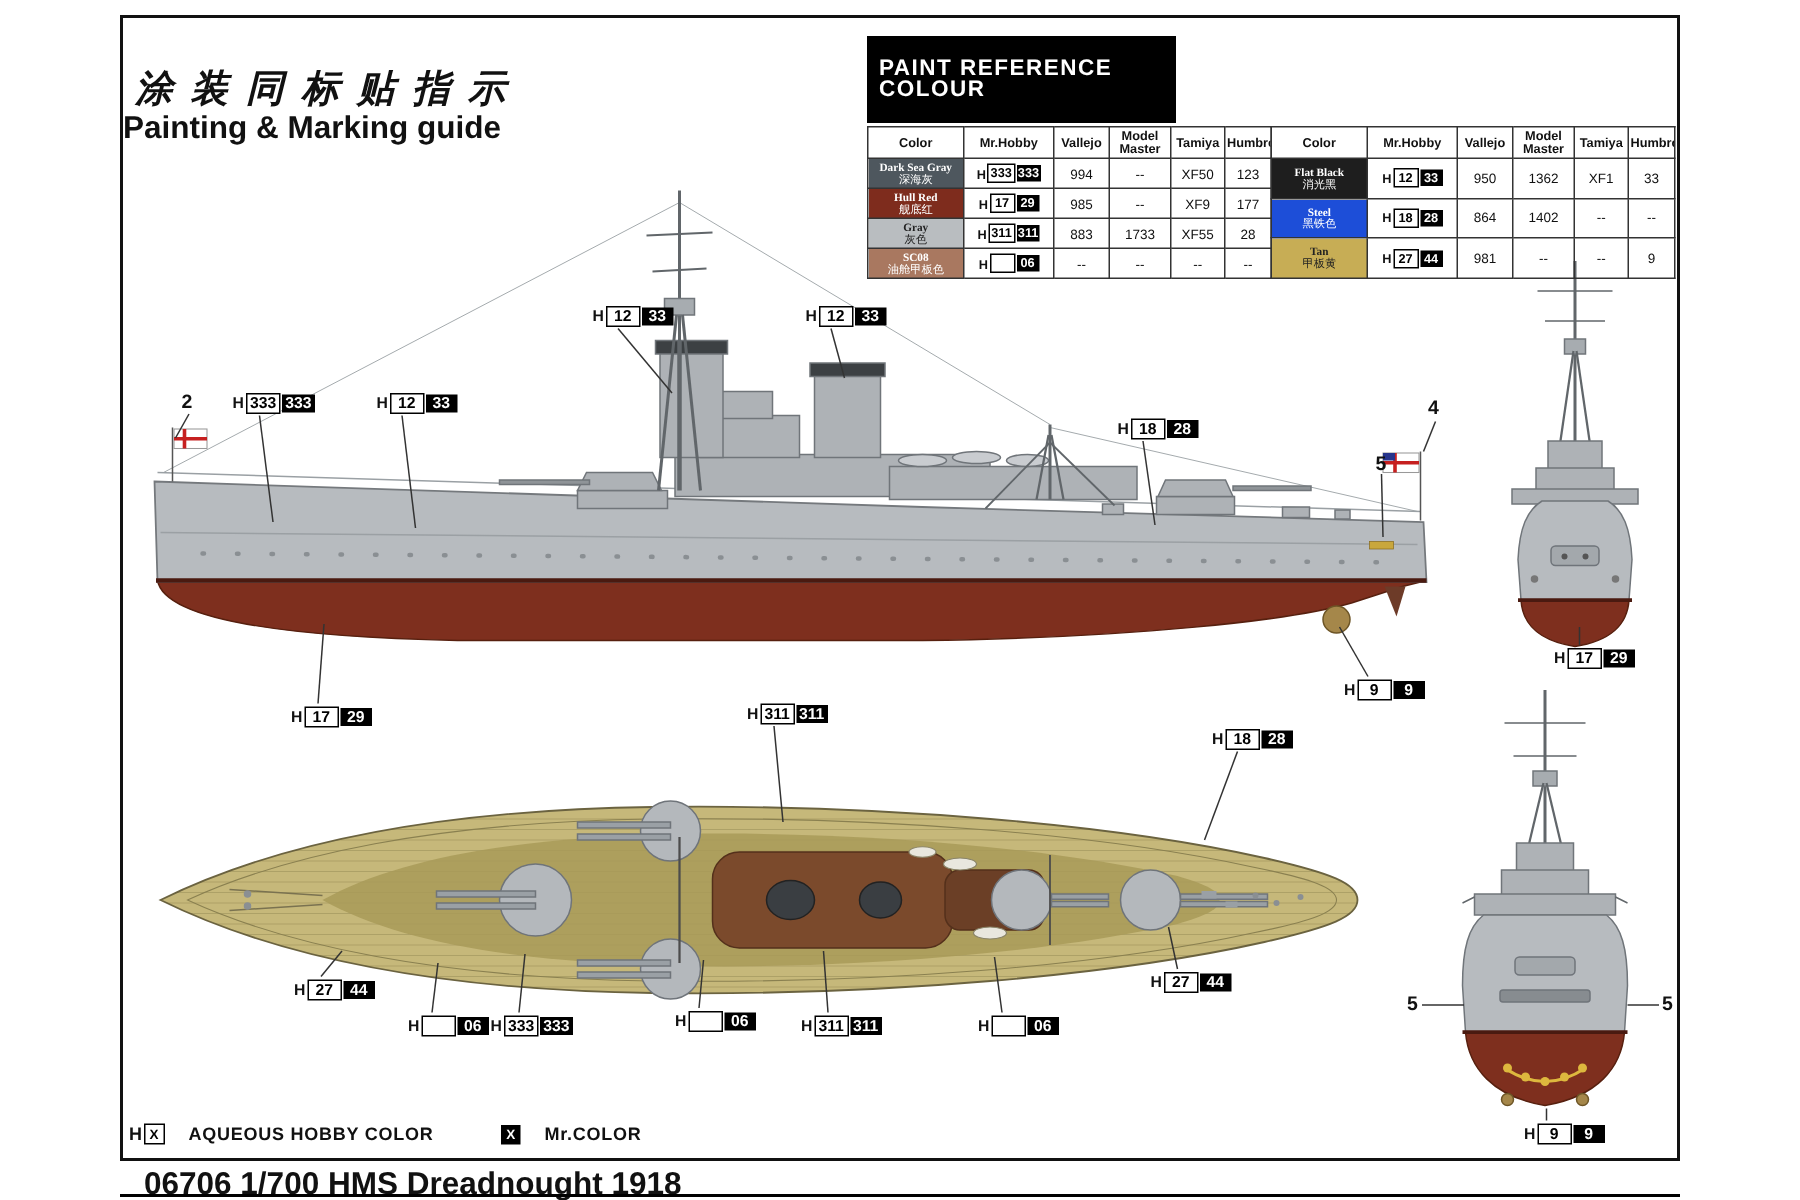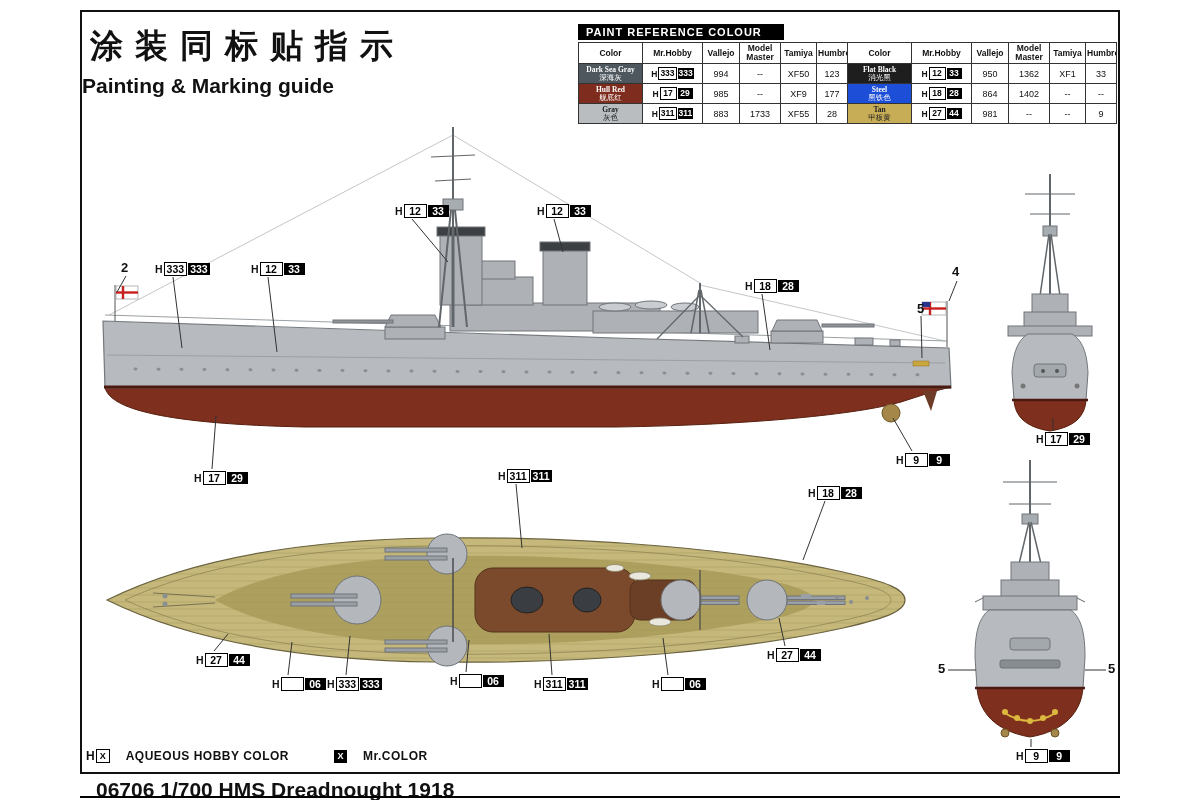--- a/index.html
+++ b/index.html
@@ -1,26 +1,26 @@
 <!DOCTYPE html>
 <html><head>
 <meta charset="utf-8">
 <style>
   html,body{margin:0;padding:0;}
   body{
     width:1200px;height:800px;position:relative;overflow:hidden;
     background:#ffffff;font-family:"Liberation Sans", sans-serif;color:#111;
   }
   .sheet-border{position:absolute;left:80px;top:10px;width:1036px;height:760px;border:2px solid #111;}
-  .title-cn{position:absolute;left:90px;top:24px;font-size:33px;font-weight:bold;letter-spacing:12px;}
+  .title-cn{position:absolute;left:90px;top:42px;font-size:25px;font-weight:bold;letter-spacing:12px;font-style:italic;}
   .title-en{position:absolute;left:82px;top:74px;font-size:21px;font-weight:bold;}
 
   
   .ptable-wrap{position:absolute;left:578px;top:24px;width:540px;z-index:5;}
-  .ptable-title{background:#000;color:#fff;font-weight:bold;font-size:11px;line-height:14px;padding:1px 8px;width:190px;letter-spacing:1px;}
+  .ptable-title{background:#000;color:#fff;font-weight:bold;font-size:15px;line-height:14px;padding:15px 8px;width:190px;letter-spacing:1px;}
   .ptables{display:flex;margin-top:2px;}
   table.ptable{border-collapse:collapse;table-layout:fixed;width:269px;font-size:9px;}
   table.ptable th,table.ptable td{border:1px solid #333;text-align:center;padding:1px;overflow:hidden;}
   table.ptable th{font-size:8.5px;font-weight:bold;line-height:1.05;height:18px;background:#fff;}
   table.ptable td{height:17px;}
   .swatch{line-height:1.05;}
   .sw-en{font-size:7.5px;font-weight:bold;font-family:Liberation Serif, serif;}
   .sw-cn{font-size:7.5px;}
 
   
@@ -121,20 +121,35 @@
                 <span class="co-h">H</span>
                 <span class="co-a">311</span>
                 <span class="co-m">311</span>
               </span></td>
             <td>883</td>
             <td>1733</td>
             <td>XF55</td>
             <td>28</td>
           </tr>
 
+          <tr>
+            <td class="swatch" style="background: rgb(169, 120, 96); color: rgb(255, 255, 255);">
+              <div class="sw-en">SC08</div>
+              <div class="sw-cn">油舱甲板色</div>
+            </td>
+            <td><span class="co">
+                <span class="co-h">H</span>
+                <span class="co-a"></span>
+                <span class="co-m">06</span>
+              </span></td>
+            <td>--</td>
+            <td>--</td>
+            <td>--</td>
+            <td>--</td>
+          </tr>
         </tbody>
     </table>
     <table class="ptable" style="margin-left:-1px;">
       <colgroup>
           <col style="width:64px">
           <col style="width:60px">
           <col style="width:37px">
           <col style="width:41px">
           <col style="width:36px">
           <col style="width:31px">

